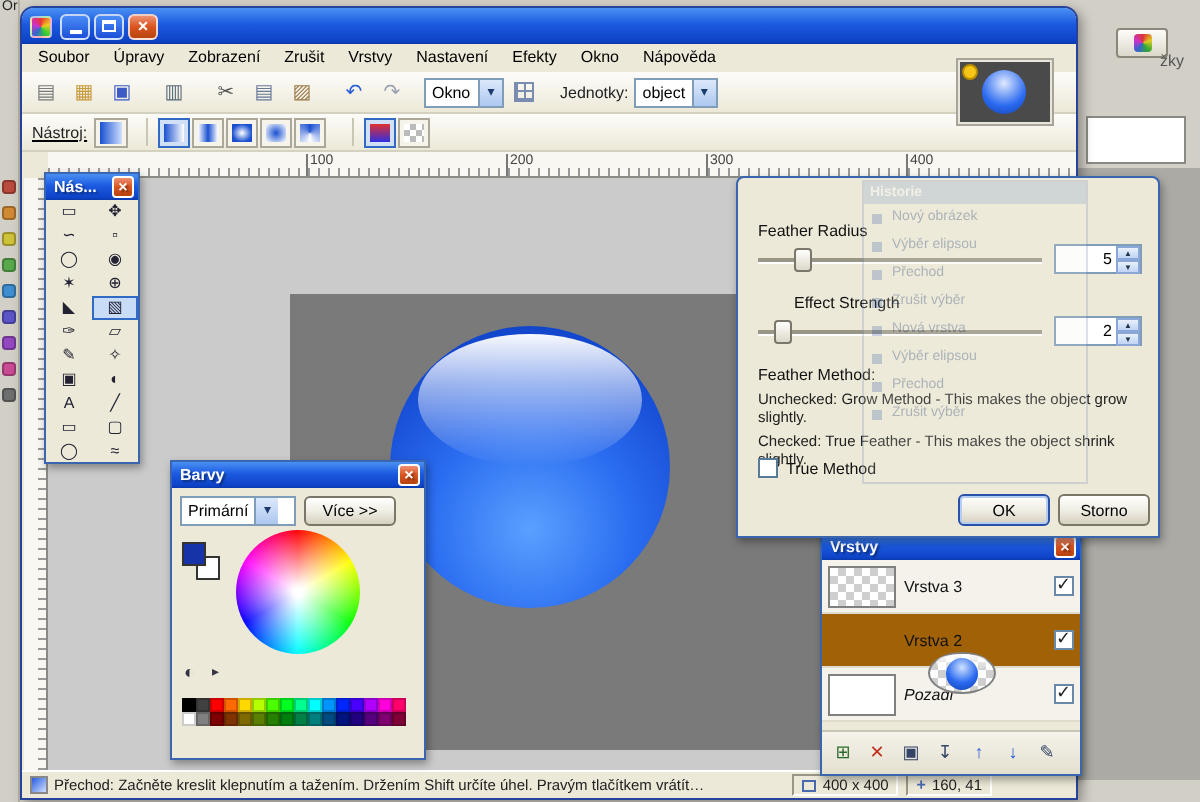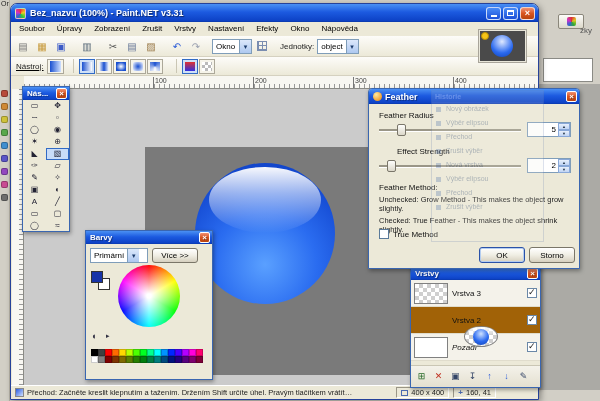--- a/index.html
+++ b/index.html
@@ -196,21 +196,20 @@
         <span class="bg-btn-ic"></span>
       </span>
     <span class="bg-frag2">žky</span>
     <div class="bg-panel"></div>
     <div class="bg-field"></div>
   </div>
 
   <div class="window">
     <div class="titlebar bluebar">
       <span class="appicon"></span>
-      <span class="title">Bez_nazvu (100%) - Paint.NET v3.31</span>
       <span class="winbtns">
         <span class="xpbtn">
             <i class="minbar"></i>
           </span>
         <span class="xpbtn">
             <i class="maxbox"></i>
           </span>
         <span class="xpbtn close"></span>
       </span>
     </div>
@@ -507,26 +506,20 @@
         <button class="ltb"><span style="color: rgb(192, 48, 32);">✕</span></button>
         <button class="ltb"><span style="color: rgb(51, 68, 102);">▣</span></button>
         <button class="ltb"><span style="color: rgb(51, 68, 102);">↧</span></button>
         <button class="ltb"><span style="color: rgb(42, 91, 216);">↑</span></button>
         <button class="ltb"><span style="color: rgb(42, 91, 216);">↓</span></button>
         <button class="ltb"><span style="color: rgb(51, 68, 102);">✎</span></button>
       </div>
   </div>
 
   <div class="fwin dialog">
-    <div class="ftitle bluebar">
-      <span class="fthicon"></span>
-      <span>Feather</span>
-      <span class="sp"></span>
-      <span class="fclose"></span>
-    </div>
     <span class="dlbl d-lbl1">Feather Radius</span>
     <span class="sld d-sld1">
         <span class="sthumb" style="left:18px"></span>
       </span>
     <span class="ud d-ud1">
       <span class="val">5</span>
       <span class="spin">
           <b class="up"></b>
           <b class="dn"></b>
         </span>

